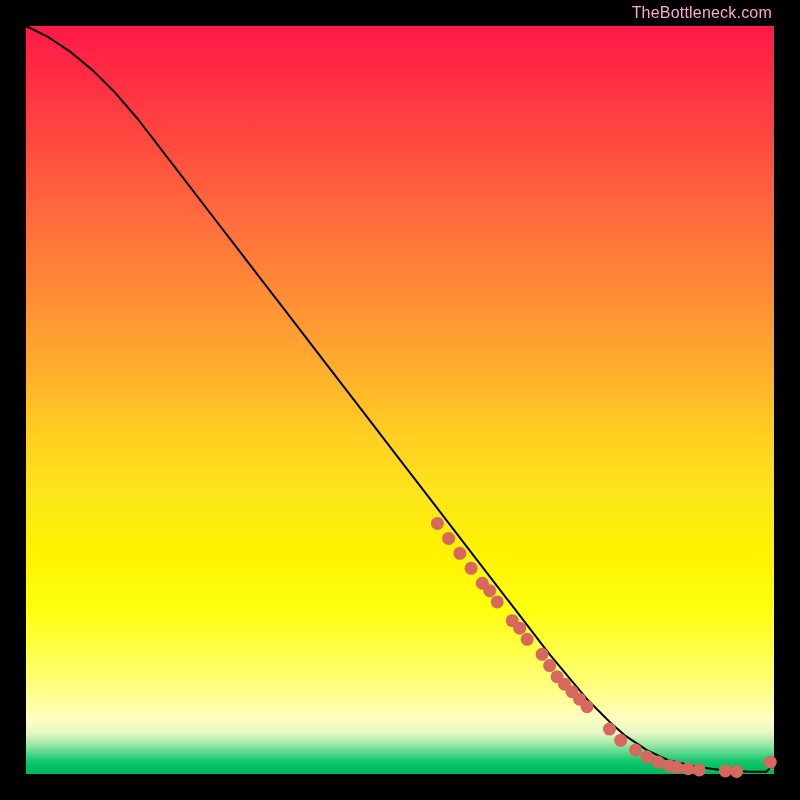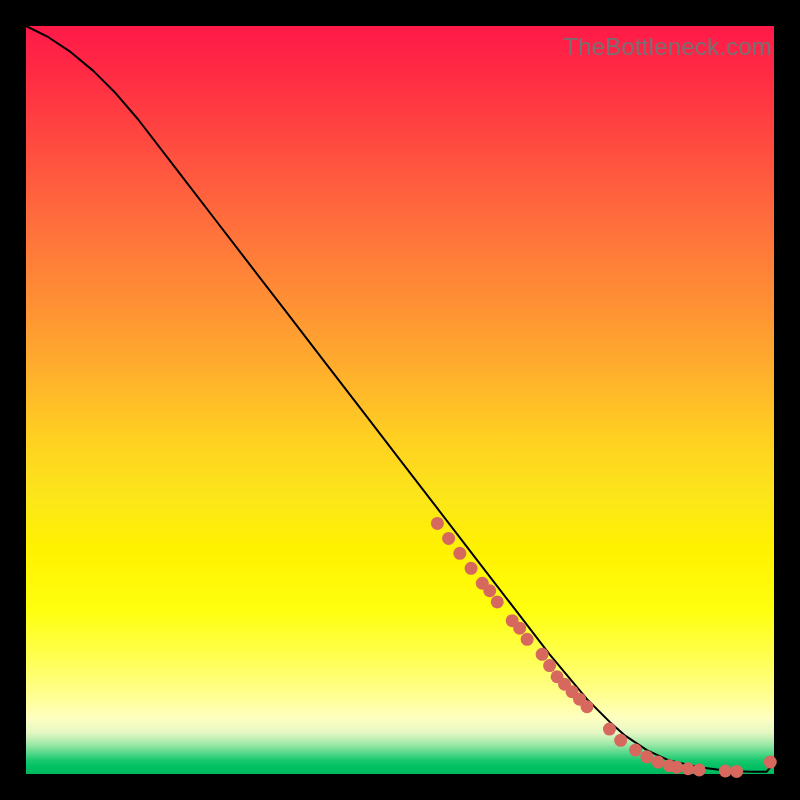--- a/index.html
+++ b/index.html
@@ -42,26 +42,25 @@
       #4fd788 97.3%,
       #18c86e 98.2%,
       #00bf63 99.1%,
       #00b85c 100%
     );
   }
   .watermark {
     position: absolute;
     top: 4px;
     right: 28px;
-    color: #737373;
-    font-size: 24px;
+    color: #f9a8d4;
+    font-size: 16px;
     font-weight: 500;
     letter-spacing: 0.2px;
     user-select: none;
-    margin-top: 29px;
   }
   svg.overlay {
     position: absolute;
     left: 26px;
     top: 26px;
     width: 748px;
     height: 748px;
     overflow: visible;
   }
 </style>

